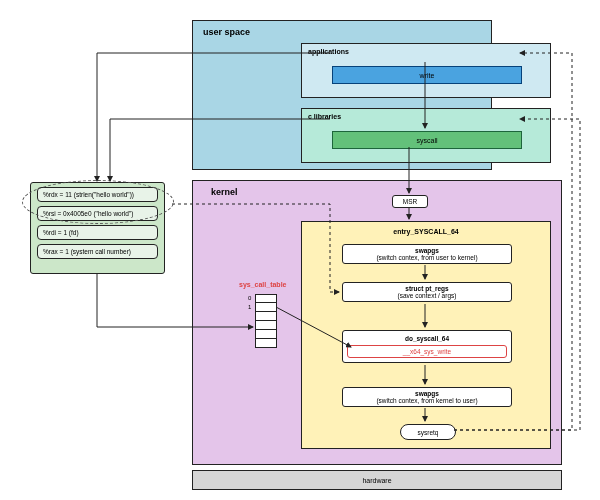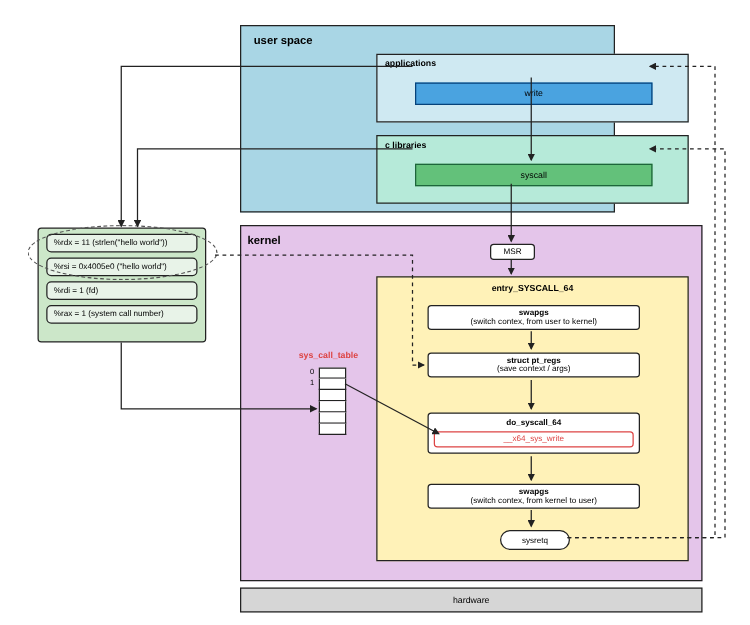--- a/index.html
+++ b/index.html
@@ -55,21 +55,21 @@
   </div>
 
   <div class="box" style="left:108px; top:87px; width:250px; height:55px; background:#b6ead9;">
     <div class="label" style="left:6px; top:4px; font-size:7px;">c libraries</div>
     <div style="position:absolute; left:30px; top:22px; width:190px; height:18px;
                 background:#63c17a; border:1px solid #1d653b; text-align:center; line-height:17px; font-size:7px;">syscall</div>
   </div>
 </div>
 
 <div class="box" style="left:192px; top:180px; width:370px; height:285px; background:#e4c5ea;">
-  <div class="title" style="position:absolute; left:5px; top:6px;">kernel</div>
+  <div class="title" style="position:absolute; left:18px; top:6px;">kernel</div>
 
   <div class="cell" style="position:absolute; left:199px; top:14px; width:36px;">MSR</div>
 
   <div class="box" style="left:108px; top:40px; width:250px; height:228px; background:#fff2b8;">
     <div style="position:absolute; top:6px; width:100%; text-align:center; font-weight:bold; font-size:7px;">entry_SYSCALL_64</div>
 
     <div class="cell" style="position:absolute; left:40px; top:22px; width:170px;">
       <div style="font-weight:bold;">swapgs</div>
       <div>(switch contex, from user to kernel)</div>
     </div>

